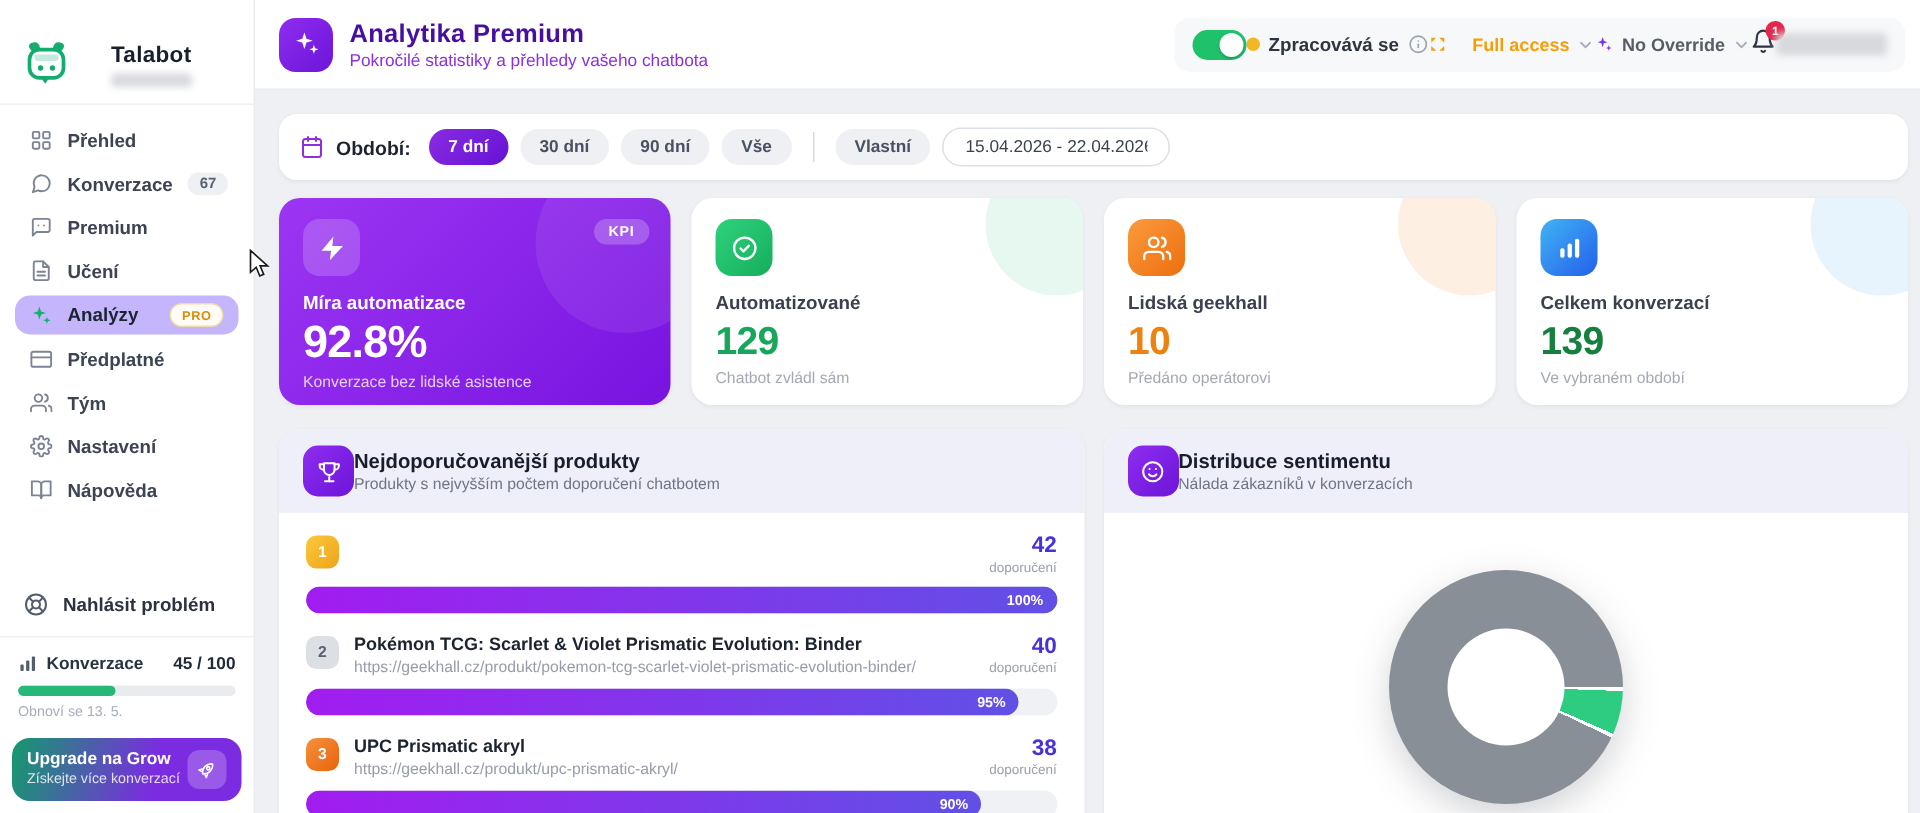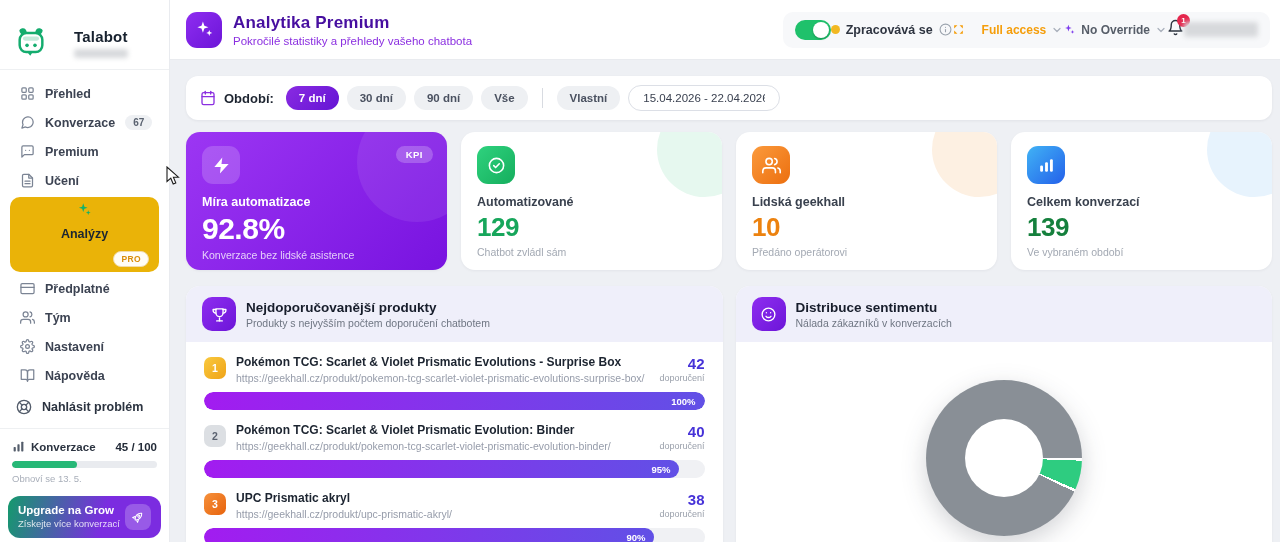--- a/index.html
+++ b/index.html
@@ -11,21 +11,21 @@
   .sidebar { width:170px; background:#fff; border-right:1px solid #e9ebef; display:flex; flex-direction:column; z-index:2; }
   .logo-row { display:flex; align-items:center; gap:26px; padding:10px 14px 9px; border-bottom:1px solid #eef0f2;margin-top:16px; }
   .logo-row svg { width:34px; height:34px; flex:0 0 auto; }
   .brand-name { font-size:15px; font-weight:800; color:#17212e; letter-spacing:.2px; }
   .blur-blob { background:#d7d9dc; border-radius:3px; filter:blur(2.5px); }
   .brand-blur { width:54px; height:9px; margin-top:4px; }
 
   .nav { padding:11px 10px 0; display:flex; flex-direction:column; gap:4px; }
   .nav-item { display:flex; align-items:center; gap:10px; padding:5px 10px; border-radius:10px; color:#3c4352; font-size:12.5px; font-weight:600; cursor:pointer; }
   .nav-item svg { width:15px; height:15px; color:#7b8494; flex:0 0 auto; }
-  .nav-item.active { background:#eab308; color:#1b2531;flex-direction:column; }
+  .nav-item.active { background:#c4b5fd; color:#1b2531; }
   .nav-item.active svg { color:#13b26b; }
   .nbadge { margin-left:auto; background:#eef0f3; color:#5a6270; font-size:10px; font-weight:700; padding:2px 8px; border-radius:999px; }
   .probadge { margin-left:auto; background:#fffdf6; border:1px solid #f1dcab; color:#d98e0b; font-size:8.5px; font-weight:800; padding:2px 7px; border-radius:999px; letter-spacing:.4px; }
 
   .sidebar-bottom { margin-top:auto; }
   .report-row { display:flex; align-items:center; gap:10px; padding:11px 16px 13px; font-size:12.5px; font-weight:700; color:#2b3340; cursor:pointer; }
   .report-row svg { width:16px; height:16px; color:#545d6b; }
   .usage-block { border-top:1px solid #eef0f2; padding:11px 12px 4px; }
   .usage-head { display:flex; align-items:center; gap:6px; font-size:11.5px; font-weight:700; color:#2b3340; }
   .usage-head svg { width:13px; height:13px; color:#545d6b; }
@@ -88,21 +88,21 @@
   .kpi-main .kpi-label { color:#fff; }
   .kpi-main .kpi-value { color:#fff; font-size:30px; }
   .kpi-main .kpi-sub { color:rgba(255,255,255,.78); }
   .kpi-badge { position:absolute; top:14px; right:14px; background:rgba(255,255,255,.22); color:#fff; font-size:9.5px; font-weight:800; padding:3px 10px; border-radius:999px; letter-spacing:.5px; z-index:1; }
   .tile-green { background:linear-gradient(135deg,#2fd27e,#15ae5d); } .deco-green { background:#e6f8ef; } .val-green { color:#17a65b; }
   .tile-orange { background:linear-gradient(135deg,#fb9a3c,#ec6f0f); } .deco-orange { background:#fdf0e2; } .val-orange { color:#ec820f; }
   .tile-blue { background:linear-gradient(135deg,#41b3f5,#2360ea); } .deco-blue { background:#e7f3fd; } .val-blue { color:#15803d; }
 
   .sections { display:grid; grid-template-columns:1fr 1fr; gap:13px; margin-top:16px; flex:1; }
   .section-card { background:#fff; border-radius:14px 14px 0 0; box-shadow:0 1px 3px rgba(20,24,40,.05); overflow:hidden; }
-  .sec-head { background:#efeffa; padding:11px 16px; display:flex; gap:10px; align-items:center; }
+  .sec-head { background:#efeffa; padding:11px 16px; display:flex; gap:0; align-items:center; }
   .sec-tile { width:34px; height:34px; border-radius:10px; background:linear-gradient(135deg,#8e2df0,#6c15d8); display:flex; align-items:center; justify-content:center; flex:0 0 auto; }
   .sec-tile svg { width:17px; height:17px; color:#fff; }
   .sec-title { font-size:13.5px; font-weight:800; color:#171d2b; }
   .sec-sub { font-size:10.5px; color:#6f7683; margin-top:2px; }
 
   .prod-body { padding:13px 18px; }
   .prod-row { margin-bottom:13px; }
   .prod-top { display:flex; align-items:flex-start; gap:10px; }
   .rank { width:22px; height:22px; border-radius:7px; color:#fff; font-size:10.5px; font-weight:800; display:flex; align-items:center; justify-content:center; margin-top:2px; flex:0 0 auto; }
   .rank-1 { background:linear-gradient(135deg,#f9c93e,#efa318); }
@@ -407,24 +407,20 @@
             <div>
               <div class="sec-title">Nejdoporučovanější produkty</div>
               <div class="sec-sub">Produkty s nejvyšším počtem doporučení chatbotem</div>
             </div>
           </div>
           <div class="prod-body">
 
             <div class="prod-row">
               <div class="prod-top">
                 <div class="rank rank-1">1</div>
-                <div>
-                  <div class="prod-name">Pokémon TCG: Scarlet &amp; Violet Prismatic Evolutions - Surprise Box</div>
-                  <div class="prod-url">https://geekhall.cz/produkt/pokemon-tcg-scarlet-violet-prismatic-evolutions-surprise-box/</div>
-                </div>
                 <div class="prod-val">
                   <div class="pv-num">42</div>
                   <div class="pv-unit">doporučení</div>
                 </div>
               </div>
               <div class="prod-track">
                 <div class="prod-fill" style="width: 100%;">
                   <span>100%</span>
                 </div>
               </div>

